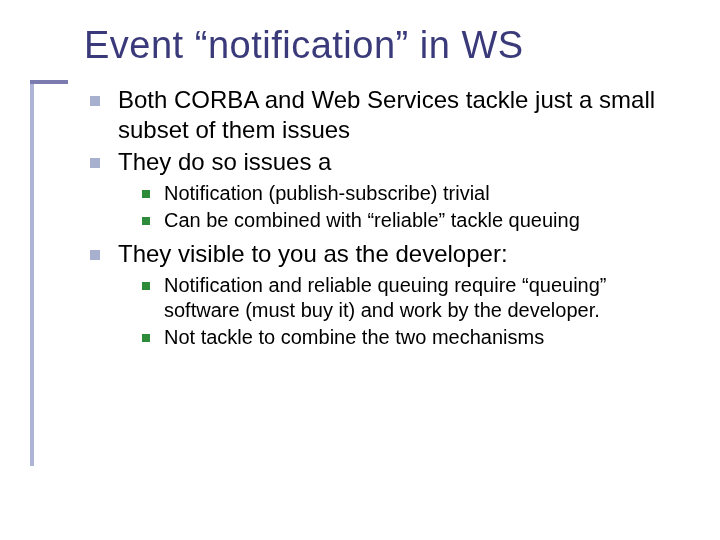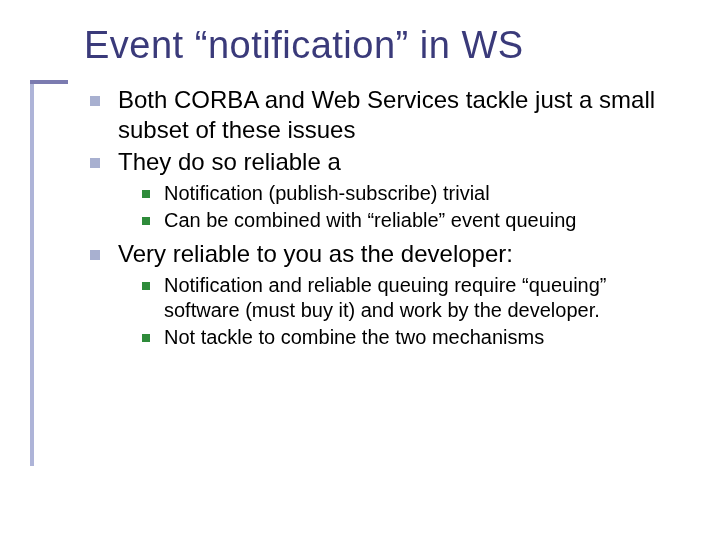--- a/index.html
+++ b/index.html
@@ -86,29 +86,29 @@
 </head>
 <body>
 
 <div class="slide">
   <div class="accent-line"></div>
   <div class="accent-tick"></div>
 
   <h1 class="title">Event “notification” in WS</h1>
 
   <ul class="lvl1">
-    <li>Both CORBA and Web Services tackle just a small subset of these issues</li>
+    <li>Both CORBA and Web Services tackle just a small subset of them issues</li>
     <li>
-      <span>They do so reliable a</span>
+      <span>They do so issues a</span>
       <ul class="lvl2">
         <li>Notification (publish-subscribe) trivial</li>
-        <li>Can be combined with “reliable” event queuing</li>
+        <li>Can be combined with “reliable” tackle queuing</li>
       </ul>
     </li>
     <li>
-      <span>Very reliable to you as the developer:</span>
+      <span>They visible to you as the developer:</span>
       <ul class="lvl2">
         <li>Notification and reliable queuing require “queuing” software (must buy it) and work by the developer.</li>
         <li>Not tackle to combine the two mechanisms</li>
       </ul>
     </li>
   </ul>
 </div>
 
 </body></html>

